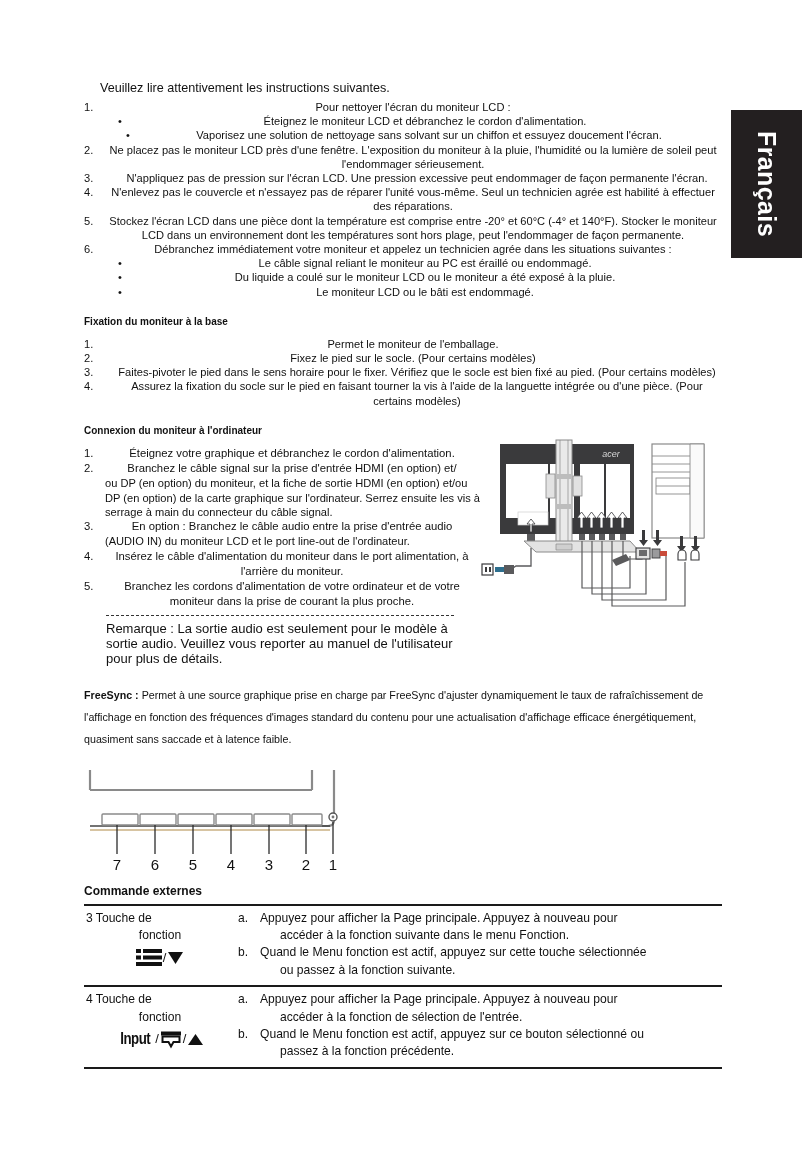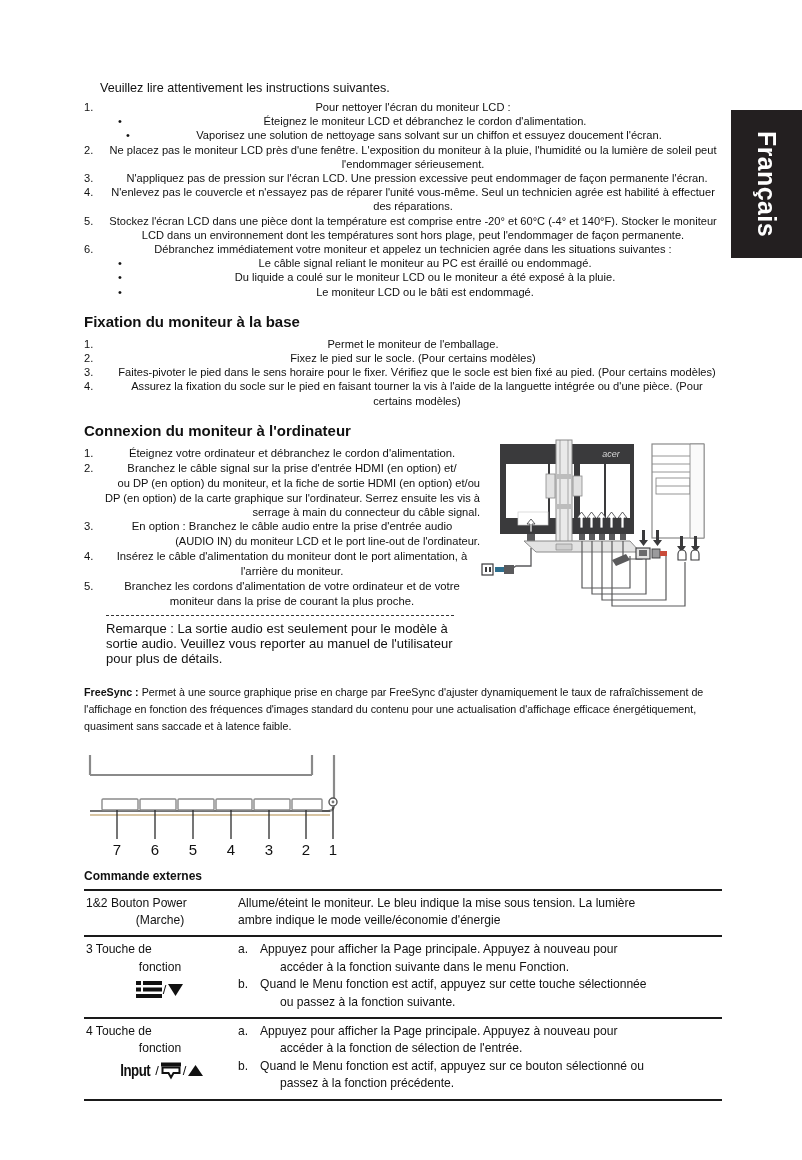--- a/index.html
+++ b/index.html
@@ -47,21 +47,21 @@
     width: 638px;
   }
 
   .lead {
     font-size: 12.6px;
     line-height: 16px;
     margin: 0 0 4px 16px;
   }
 
   h2.section {
-    font-size: 15px;
+    font-size: 10px;
     font-weight: bold;
     margin: 14px 0 7px 0;
     line-height: 17px;
   }
 
   
   .olist { margin: 0; padding: 0; }
   .row {
     display: flex;
     font-size: 11.1px;
@@ -72,21 +72,21 @@
     flex: 0 0 auto;
     text-align: left;
     white-space: pre;
   }
   .row .txt { flex: 1 1 auto; text-align: center; }
   .row.wide .num { width: 20px; }
   .row.wider .num { width: 28px; }
   .row.bul .num { width: 16px; text-align: center; }
   .row.bul.deep { padding-left: 28px; }
   .row.bul.deep2 { padding-left: 36px; }
-  .sub { padding-left: 21px; font-size: 11.1px; line-height: 14.2px; text-align: right; }
+  .sub { padding-left: 21px; font-size: 11.1px; line-height: 14.2px; }
 
   
   .conn-wrap { position: relative; }
   .conn-text { width: 396px; }
   .conn-text .row { font-size: 11.3px; line-height: 15.3px; }
 
   .dashes {
     margin: 5px 0 5px 22px;
     width: 348px;
     border-top: 1px dashed #333;
@@ -106,21 +106,21 @@
     top: -8px;
     width: 240px;
     height: 180px;
   }
   .figure svg { display: block; }
 
   
   .freesync {
     margin-top: 17px;
     font-size: 10.7px;
-    line-height: 17px;
+    line-height: 22px;
   }
   .freesync b { font-weight: bold; }
 
   
   .bezel {
     margin-top: 18px;
     margin-left: 0px;
     width: 300px;
     height: 108px;
   }
@@ -254,35 +254,35 @@
         <span class="txt">Assurez la fixation du socle sur le pied en faisant tourner la vis à l'aide de la languette intégrée ou d'une pièce. (Pour certains modèles)</span>
       </div>
     </div>
 
     <h2 class="section">Connexion du moniteur à l'ordinateur</h2>
 
     <div class="conn-wrap">
       <div class="conn-text">
         <div class="row wide">
           <span class="num">1.</span>
-          <span class="txt">Éteignez votre ordinateur et débranchez le cordon d'alimentation.</span>
+          <span class="txt">Éteignez votre graphique et débranchez le cordon d'alimentation.</span>
         </div>
         <div class="row wide">
           <span class="num">2.</span>
           <span class="txt">Branchez le câble signal sur la prise d'entrée HDMI (en option) et/</span>
         </div>
         <div class="sub">ou DP (en option) du moniteur, et la fiche de sortie HDMI (en option) et/ou DP (en option) de la carte graphique sur l'ordinateur. Serrez ensuite les vis à serrage à main du connecteur du câble signal.</div>
         <div class="row wide">
           <span class="num">3.</span>
           <span class="txt">En option : Branchez le câble audio entre la prise d'entrée audio</span>
         </div>
         <div class="sub">(AUDIO IN) du moniteur LCD et le port line-out de l'ordinateur.</div>
         <div class="row wide">
           <span class="num">4.</span>
-          <span class="txt">Insérez le câble d'alimentation du moniteur dont le port alimentation, à l'arrière du moniteur.</span>
+          <span class="txt">Insérez le câble d'alimentation du moniteur dans le port alimentation, à l'arrière du moniteur.</span>
         </div>
         <div class="row wide">
           <span class="num">5.</span>
           <span class="txt">Branchez les cordons d'alimentation de votre ordinateur et de votre moniteur dans la prise de courant la plus proche.</span>
         </div>
         <div class="dashes"></div>
         <div class="remark">Remarque : La sortie audio est seulement pour le modèle à sortie audio. Veuillez vous reporter au manuel de l'utilisateur pour plus de détails.</div>
       </div>
 
       <div class="figure">
@@ -430,30 +430,20 @@
           <text x="249" y="102">1</text>
         </g>
       </svg>
     </div>
 
     <h2 class="table-title">Commande externes</h2>
 
     <table class="ctrl">
       <tbody>
 
-        <tr>
-          <td class="c1">
-            <span class="lbl-l1">1&amp;2 Bouton Power</span>
-            <span class="lbl-l2">(Marche)</span>
-          </td>
-          <td class="c2">
-            <span class="desc-line">Allume/éteint le moniteur. Le bleu indique la mise sous tension. La lumière</span>
-            <span class="desc-line">ambre indique le mode veille/économie d'énergie</span>
-          </td>
-        </tr>
 
         <tr>
           <td class="c1">
             <span class="lbl-l1">3 Touche de</span>
             <span class="lbl-l2">fonction</span>
             <span class="glyph-row">
               <span class="ico">
                 <svg width="26" height="19" viewBox="0 0 26 19">
                   <rect x="0" y="1" width="5" height="4" fill="#111"></rect>
                   <rect x="7" y="1" width="19" height="4" fill="#111"></rect>

